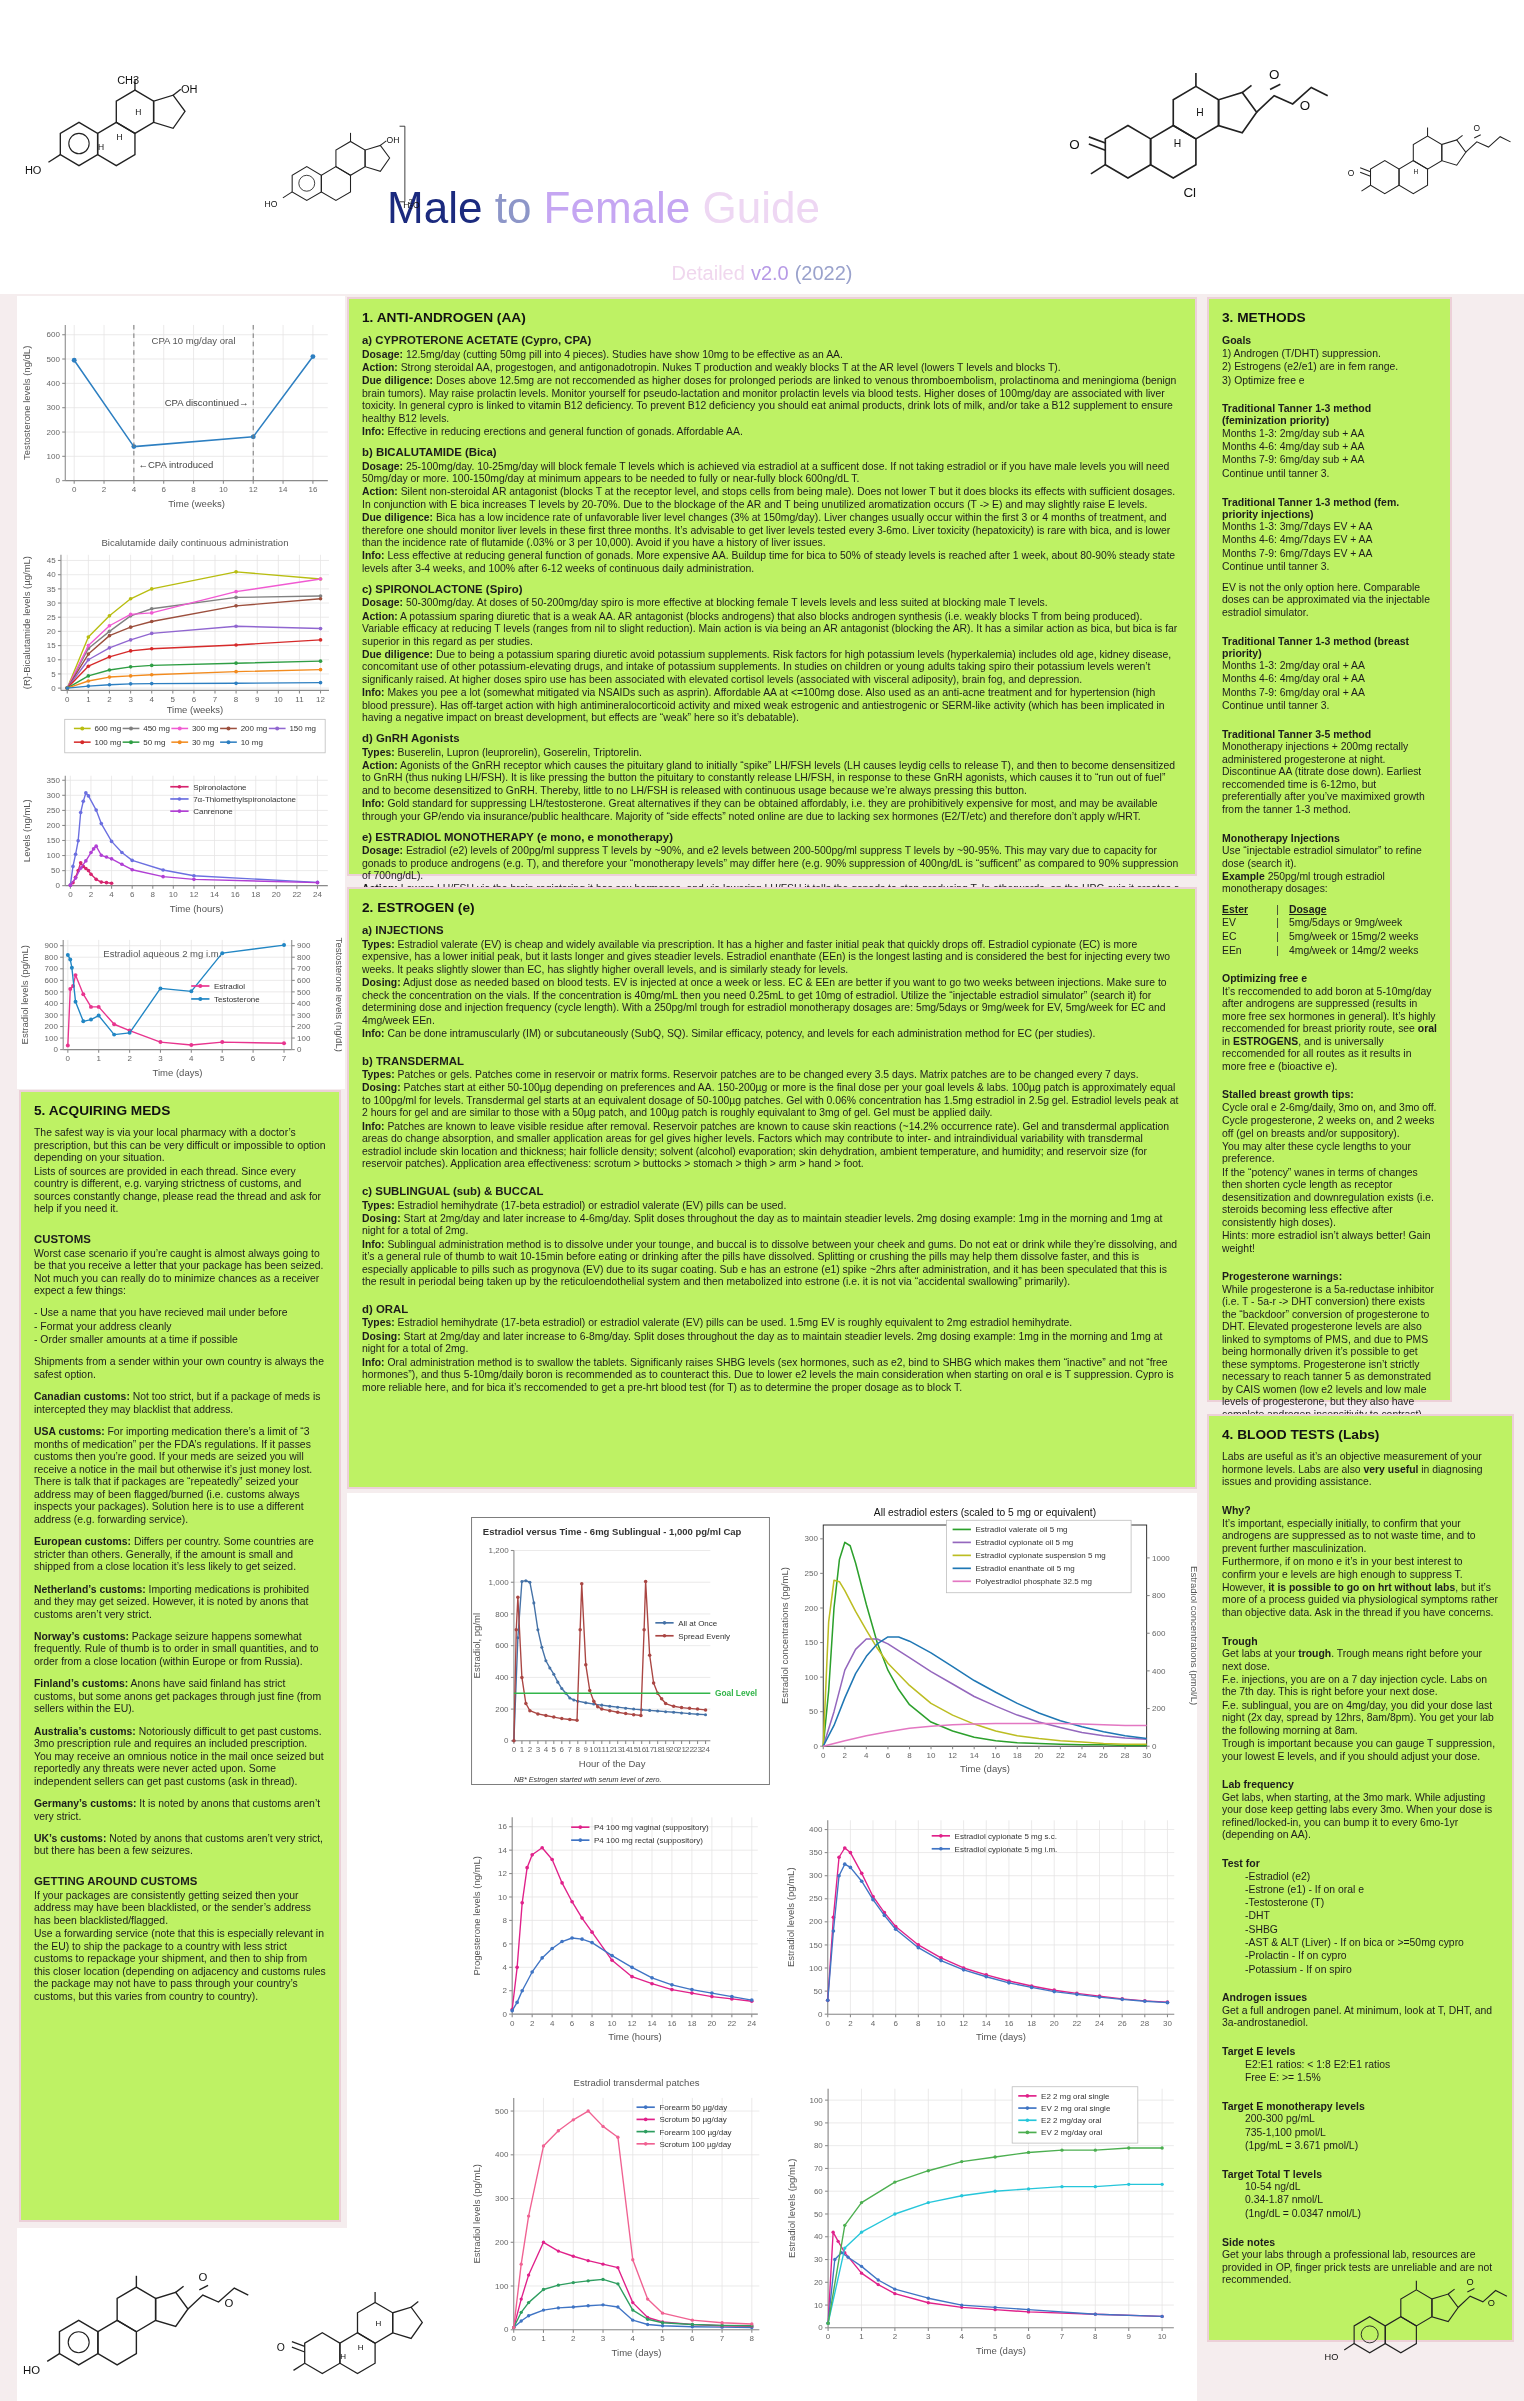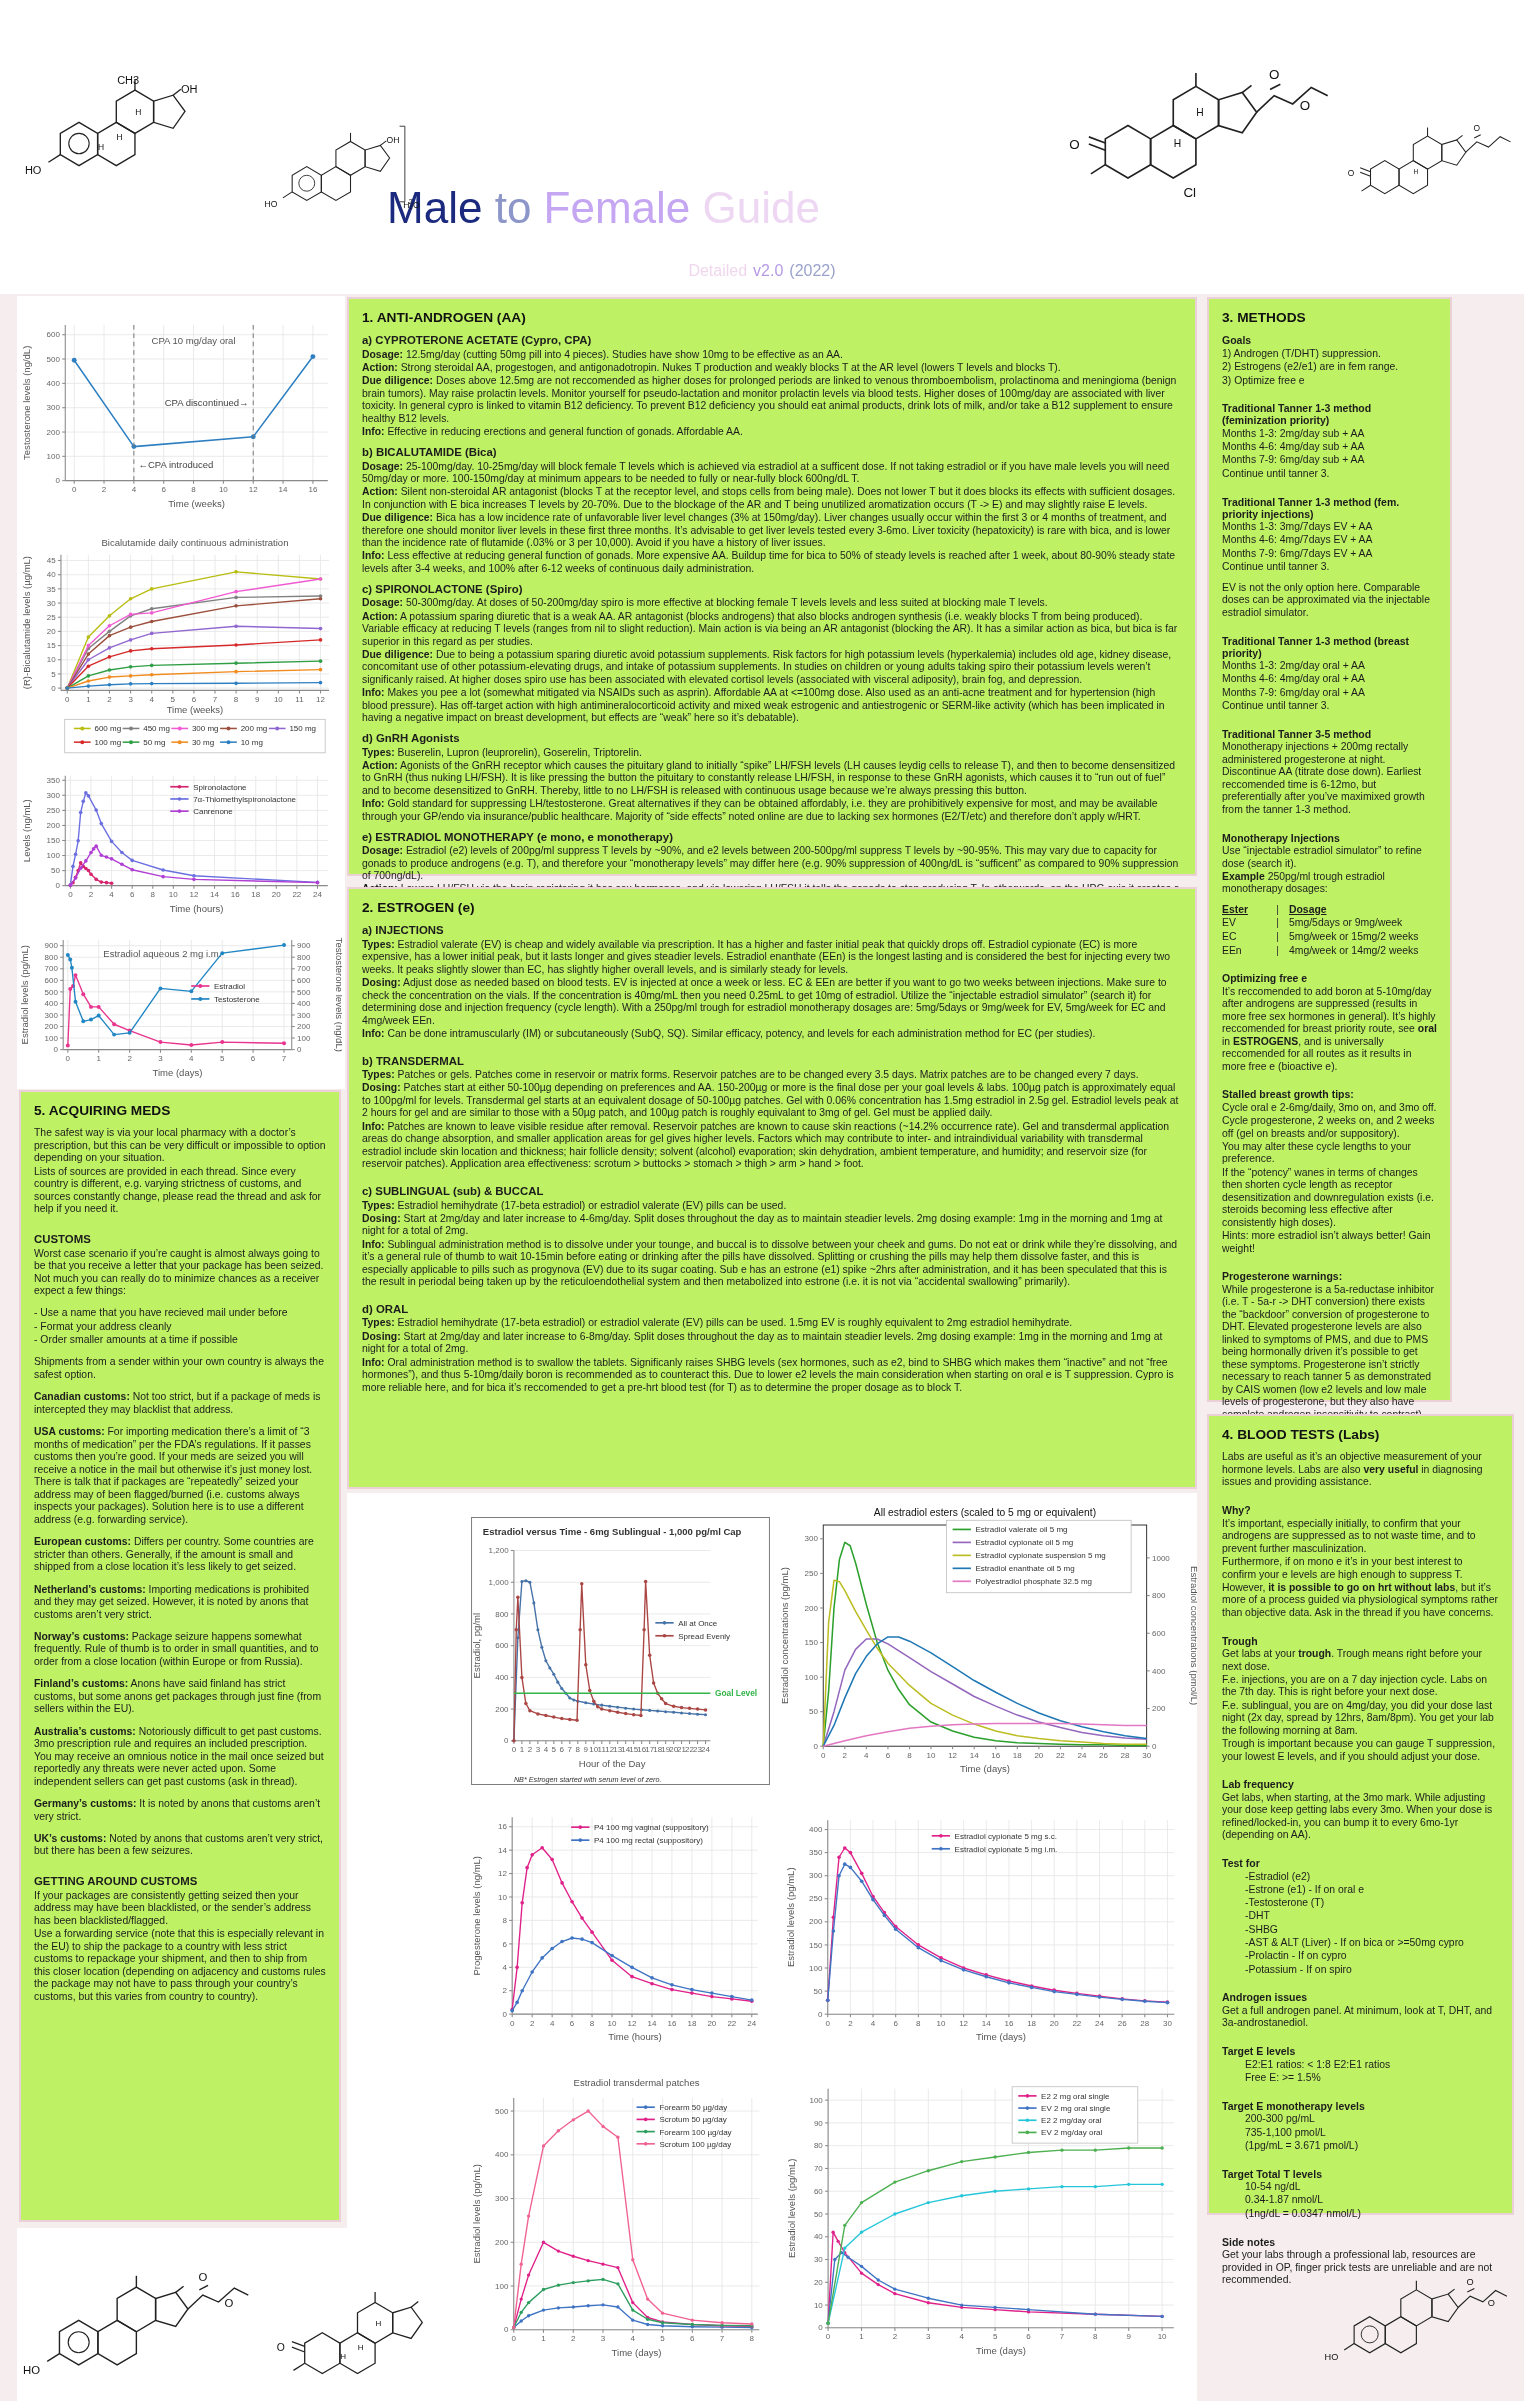--- a/index.html
+++ b/index.html
@@ -8,29 +8,29 @@
   #band-header{left:0;top:0;width:1525px;height:294px}
   #band-leftcharts{left:17px;top:296px;width:328px;height:793px}
   #band-midcharts{left:347px;top:1493px;width:850px;height:909px}
   #band-bottomleft{left:17px;top:2228px;width:480px;height:174px}
 
   #main-title{position:absolute;left:457px;top:13.7px;width:762px;text-align:center;font-size:78px;font-weight:normal;letter-spacing:-1.5px;white-space:nowrap}
   .t1{color:#f2d9f6}.t2{color:#b89be8}
   #subtitle{position:absolute;left:381px;top:183px;width:762px;font-size:44px;white-space:nowrap}
   #subtitle span{margin:0 6.1px}
   .s1{color:#1b2a7e}.s2{color:#8d96c8}.s3{color:#c5a6f2}.s4{color:#eed7f3}
-  #version{position:absolute;left:381px;top:262px;width:762px;text-align:center;font-size:16px}
+  #version{position:absolute;left:381px;top:262px;width:762px;text-align:center;font-size:20px}
   #version span{margin:0 3px}
   .v1{color:#f0d7ee}.v2{color:#b79ae6}.v3{color:#9aa2cc}
 
   .panel{position:absolute;background:#bef264;border:2.3px solid #ecd0d8;padding:11.4px 13px;box-sizing:border-box;color:#1c1c1c}
   #panel-aa{left:347px;top:297px;width:850px;height:579px}
   #panel-estrogen{left:347px;top:887px;width:850px;height:602px}
   #panel-methods{left:1207px;top:297px;width:245px;height:1105px}
-  #panel-labs{left:1207px;top:1414px;width:307px;height:801px}
+  #panel-labs{left:1207px;top:1414px;width:307px;height:928px}
   #panel-acquiring{left:19px;top:1090px;width:322px;height:1132px}
 
   .sec-title{font-size:13.7px;font-weight:bold;margin:0 0 9.1px;color:#111}
   .p{font-size:10.4px;line-height:12.5px;margin:0 0 0.8px}
   .ind{padding-left:23px}
   .h2{font-size:11.4px;font-weight:bold;margin:7.6px 0 2.3px}
   .h3{font-size:10.5px;font-weight:bold;margin:6.9px 0 1.5px}
   .tbl{font-size:10.4px;line-height:13.7px;margin:1.5px 0}
   .tbl .tr{display:flex}
   .tbl .c1{width:44px;flex:none}

